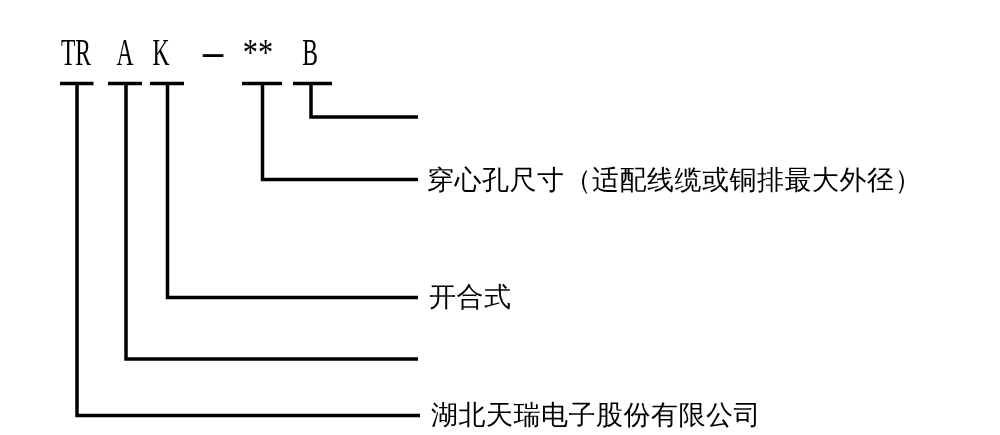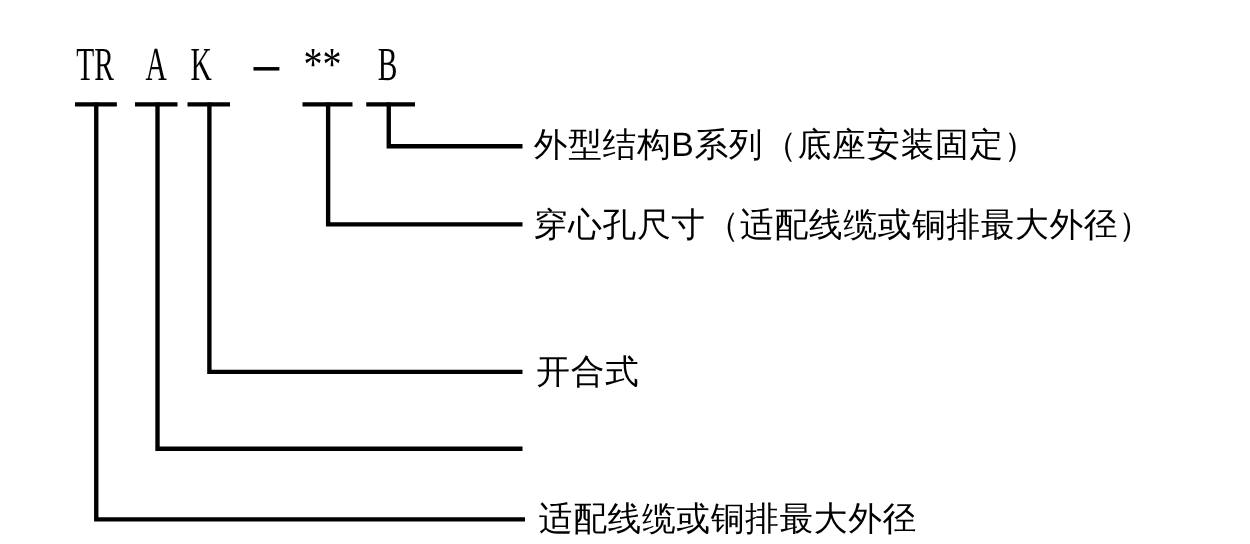--- a/index.html
+++ b/index.html
@@ -70,18 +70,17 @@
     <line x1="242" y1="71.5" x2="282" y2="71.5"></line>
     <line x1="293" y1="71.5" x2="332" y2="71.5"></line>
 
     <path d="M311,70 V105 H418"></path>
     <path d="M262.5,70 V167.5 H418"></path>
     <path d="M167.5,70 V285.5 H418"></path>
     <path d="M126,70 V347 H418"></path>
     <path d="M77,70 V403.5 H420"></path>
   </svg>
 
-  <div class="label" style="left:427px;top:105px">外型结构B系列（底座安装固定）</div>
   <div class="label" style="left:429px;top:286px">开合式</div>
   <div class="label" style="left:427px;top:169px">穿心孔尺寸（适配线缆或铜排最大外径）</div>
-  <div class="label" style="left:431px;top:404px">适配线缆或铜排最大外径</div>
+  <div class="label" style="left:431px;top:404px">湖北天瑞电子股份有限公司</div>
 
 </div>
 
 </body></html>

